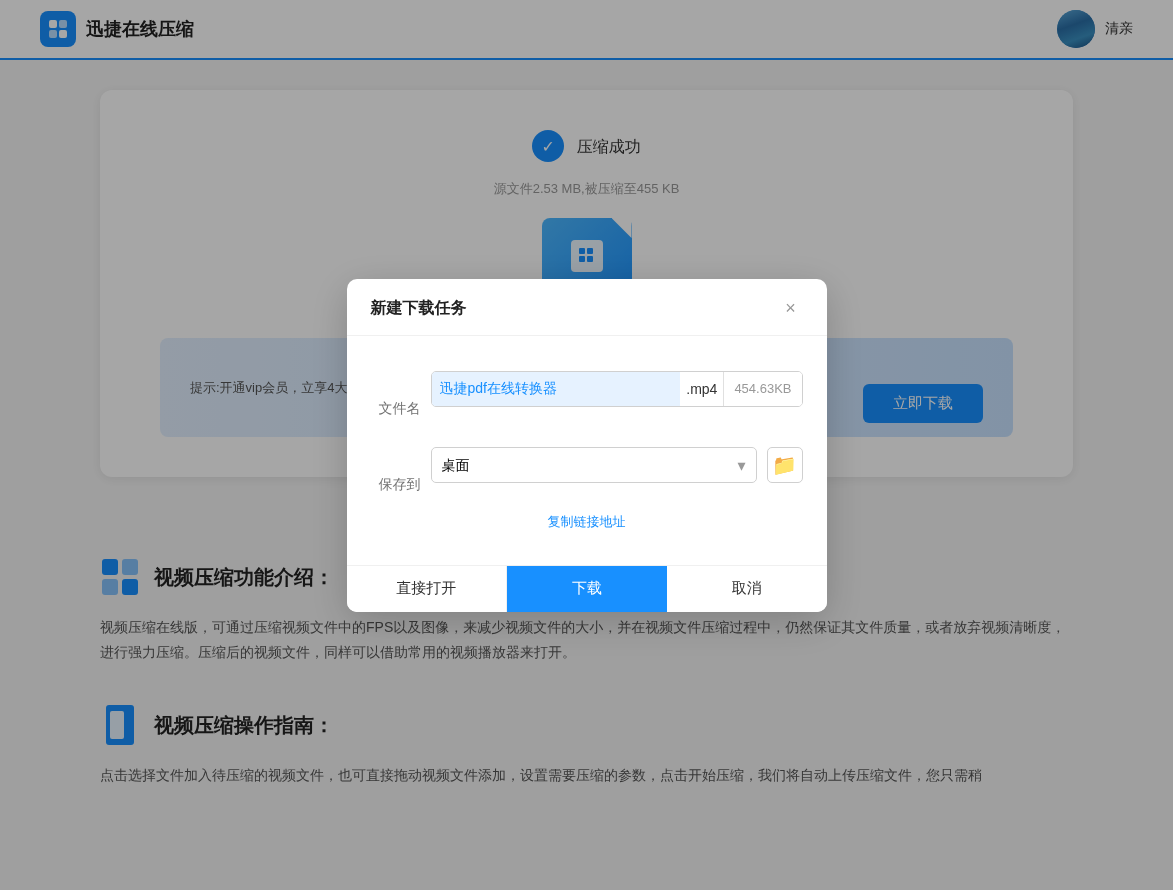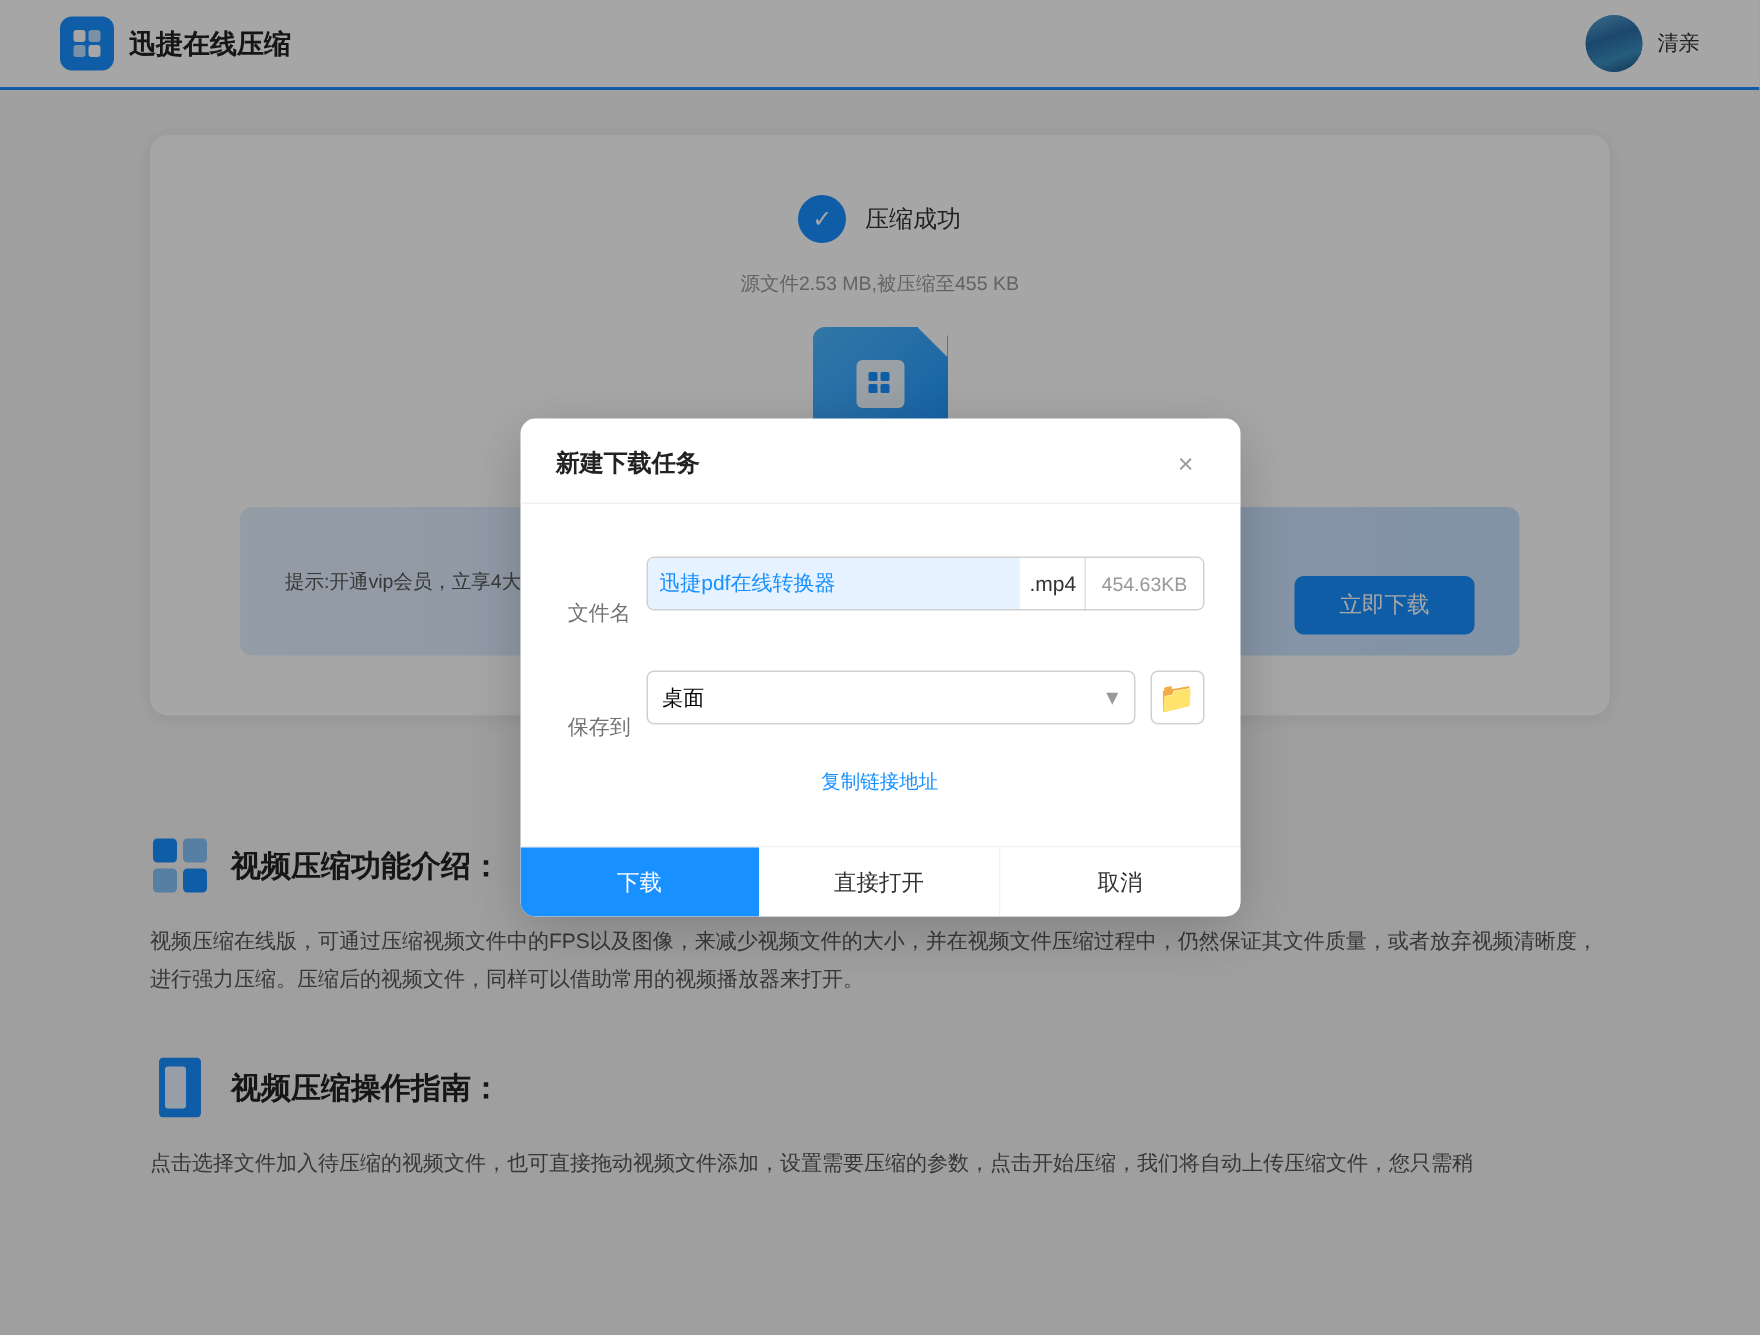--- a/index.html
+++ b/index.html
@@ -483,22 +483,22 @@
           <span>📁</span>
         </button>
       </div>
 
       <div class="copy-link">
         <a>复制链接地址</a>
       </div>
     </div>
 
     <div class="modal-footer">
+      <button class="modal-btn modal-btn-open">直接打开</button>
       <button class="modal-btn modal-btn-download">下载</button>
-      <button class="modal-btn modal-btn-open">直接打开</button>
       <button class="modal-btn modal-btn-cancel">取消</button>
     </div>
   </div>
 </div>
 
 <div class="feature-section">
   <div class="section-header">
     <div class="section-icon">
       <svg width="40" height="40" viewBox="0 0 40 40" fill="none">
         <rect x="2" y="2" width="16" height="16" rx="3" fill="#1890ff"></rect>

